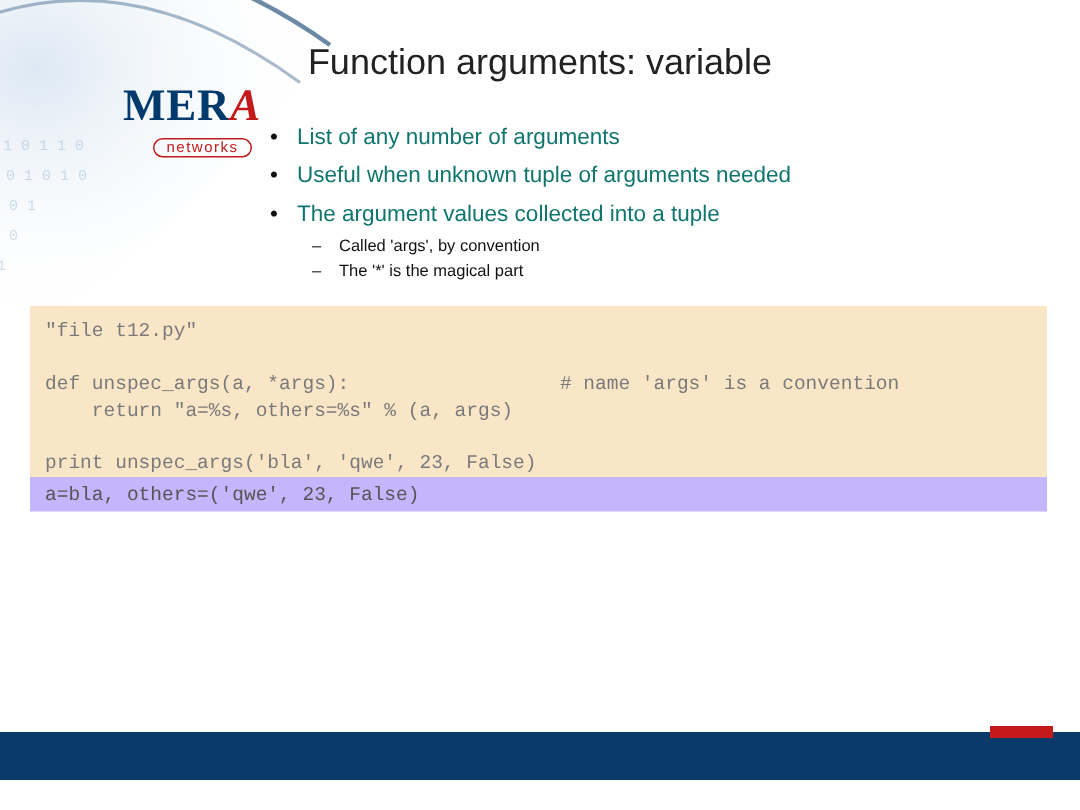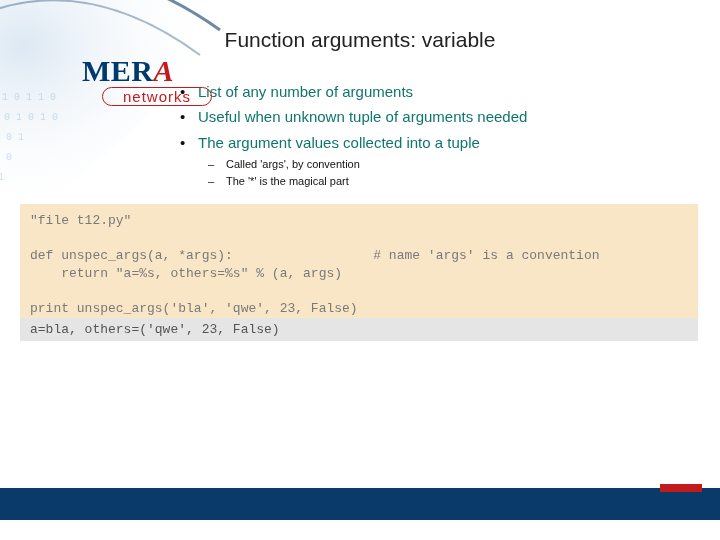--- a/index.html
+++ b/index.html
@@ -15,29 +15,29 @@
   }
   .logo {
     position: absolute;
     top: 54px; left: 46px;
     width: 140px;
     z-index: 3;
   }
   .logo .mera { font-family: "Times New Roman", serif; font-size: 30px; font-weight: 600; color: #003a6d; letter-spacing: 0.5px; margin-left: 36px; }
   .logo .mera .a-tail { color: #c31b1b; font-style: italic; }
   .logo .networks {
-    display: inline-block; font-size: 15px; color: #c31b1b; letter-spacing: 1px;
-    border: 1px solid #c31b1b; border-radius: 10px; padding: 0 20px;
+    display: inline-block; font-size: 10px; color: #c31b1b; letter-spacing: 1px;
+    border: 1px solid #c31b1b; border-radius: 10px; padding: 0 8px;
     margin-left: 56px; margin-top: -2px;
   }
   .title {
     position: absolute;
     top: 28px; left: 0; right: 0;
     text-align: center;
-    font-size: 21px;
+    font-size: 24px;
     color: #222;
     z-index: 2;
   }
   .content {
     position: absolute;
     top: 80px; left: 180px; right: 40px;
     z-index: 2;
   }
   ul.bullets { list-style: none; }
   ul.bullets > li {
@@ -70,21 +70,21 @@
     font-family: "Courier New", Courier, monospace;
     font-size: 13px;
     color: #7a7a7a;
     white-space: pre;
     z-index: 2;
     line-height: 1.35;
   }
   .output-block {
     position: absolute;
     top: 318px; left: 20px; right: 22px;
-    background: #e5e5e5;
+    background: #c4b5fd;
     padding: 4px 10px;
     font-family: "Courier New", Courier, monospace;
     font-size: 13px;
     color: #555;
     white-space: pre;
     z-index: 2;
   }
   .bottom-bar {
     position: absolute;
     bottom: 20px; left: 0; right: 0;

